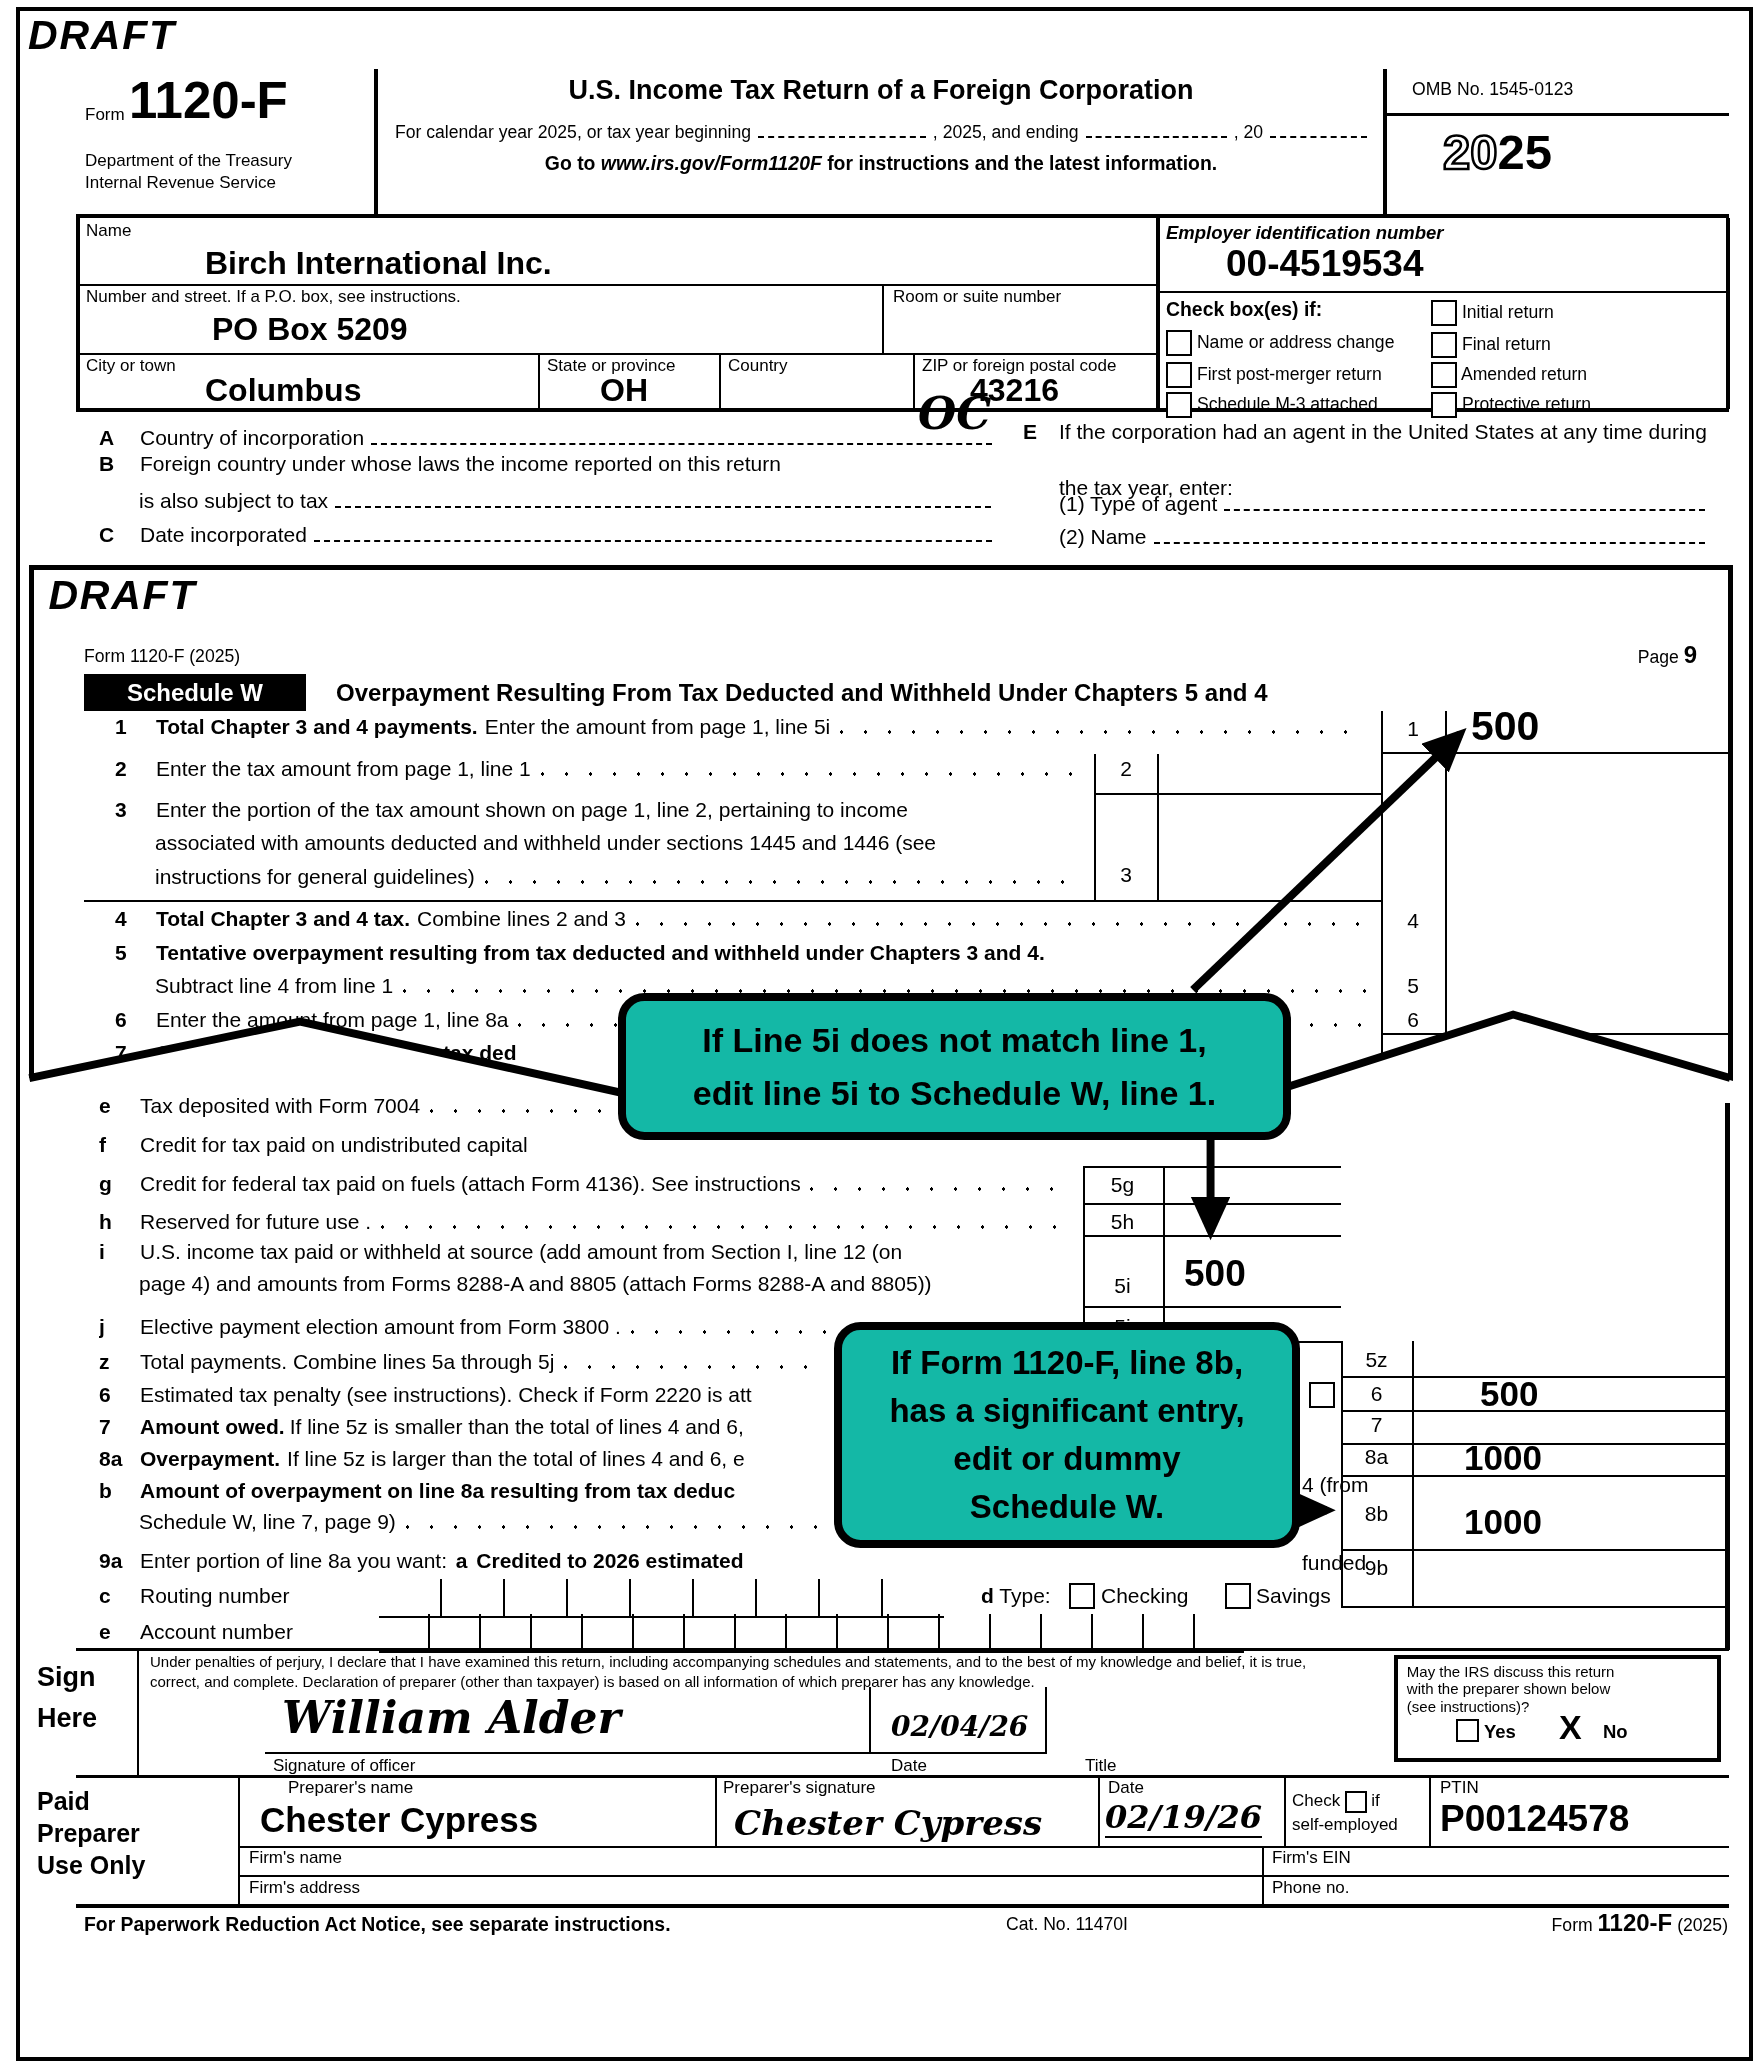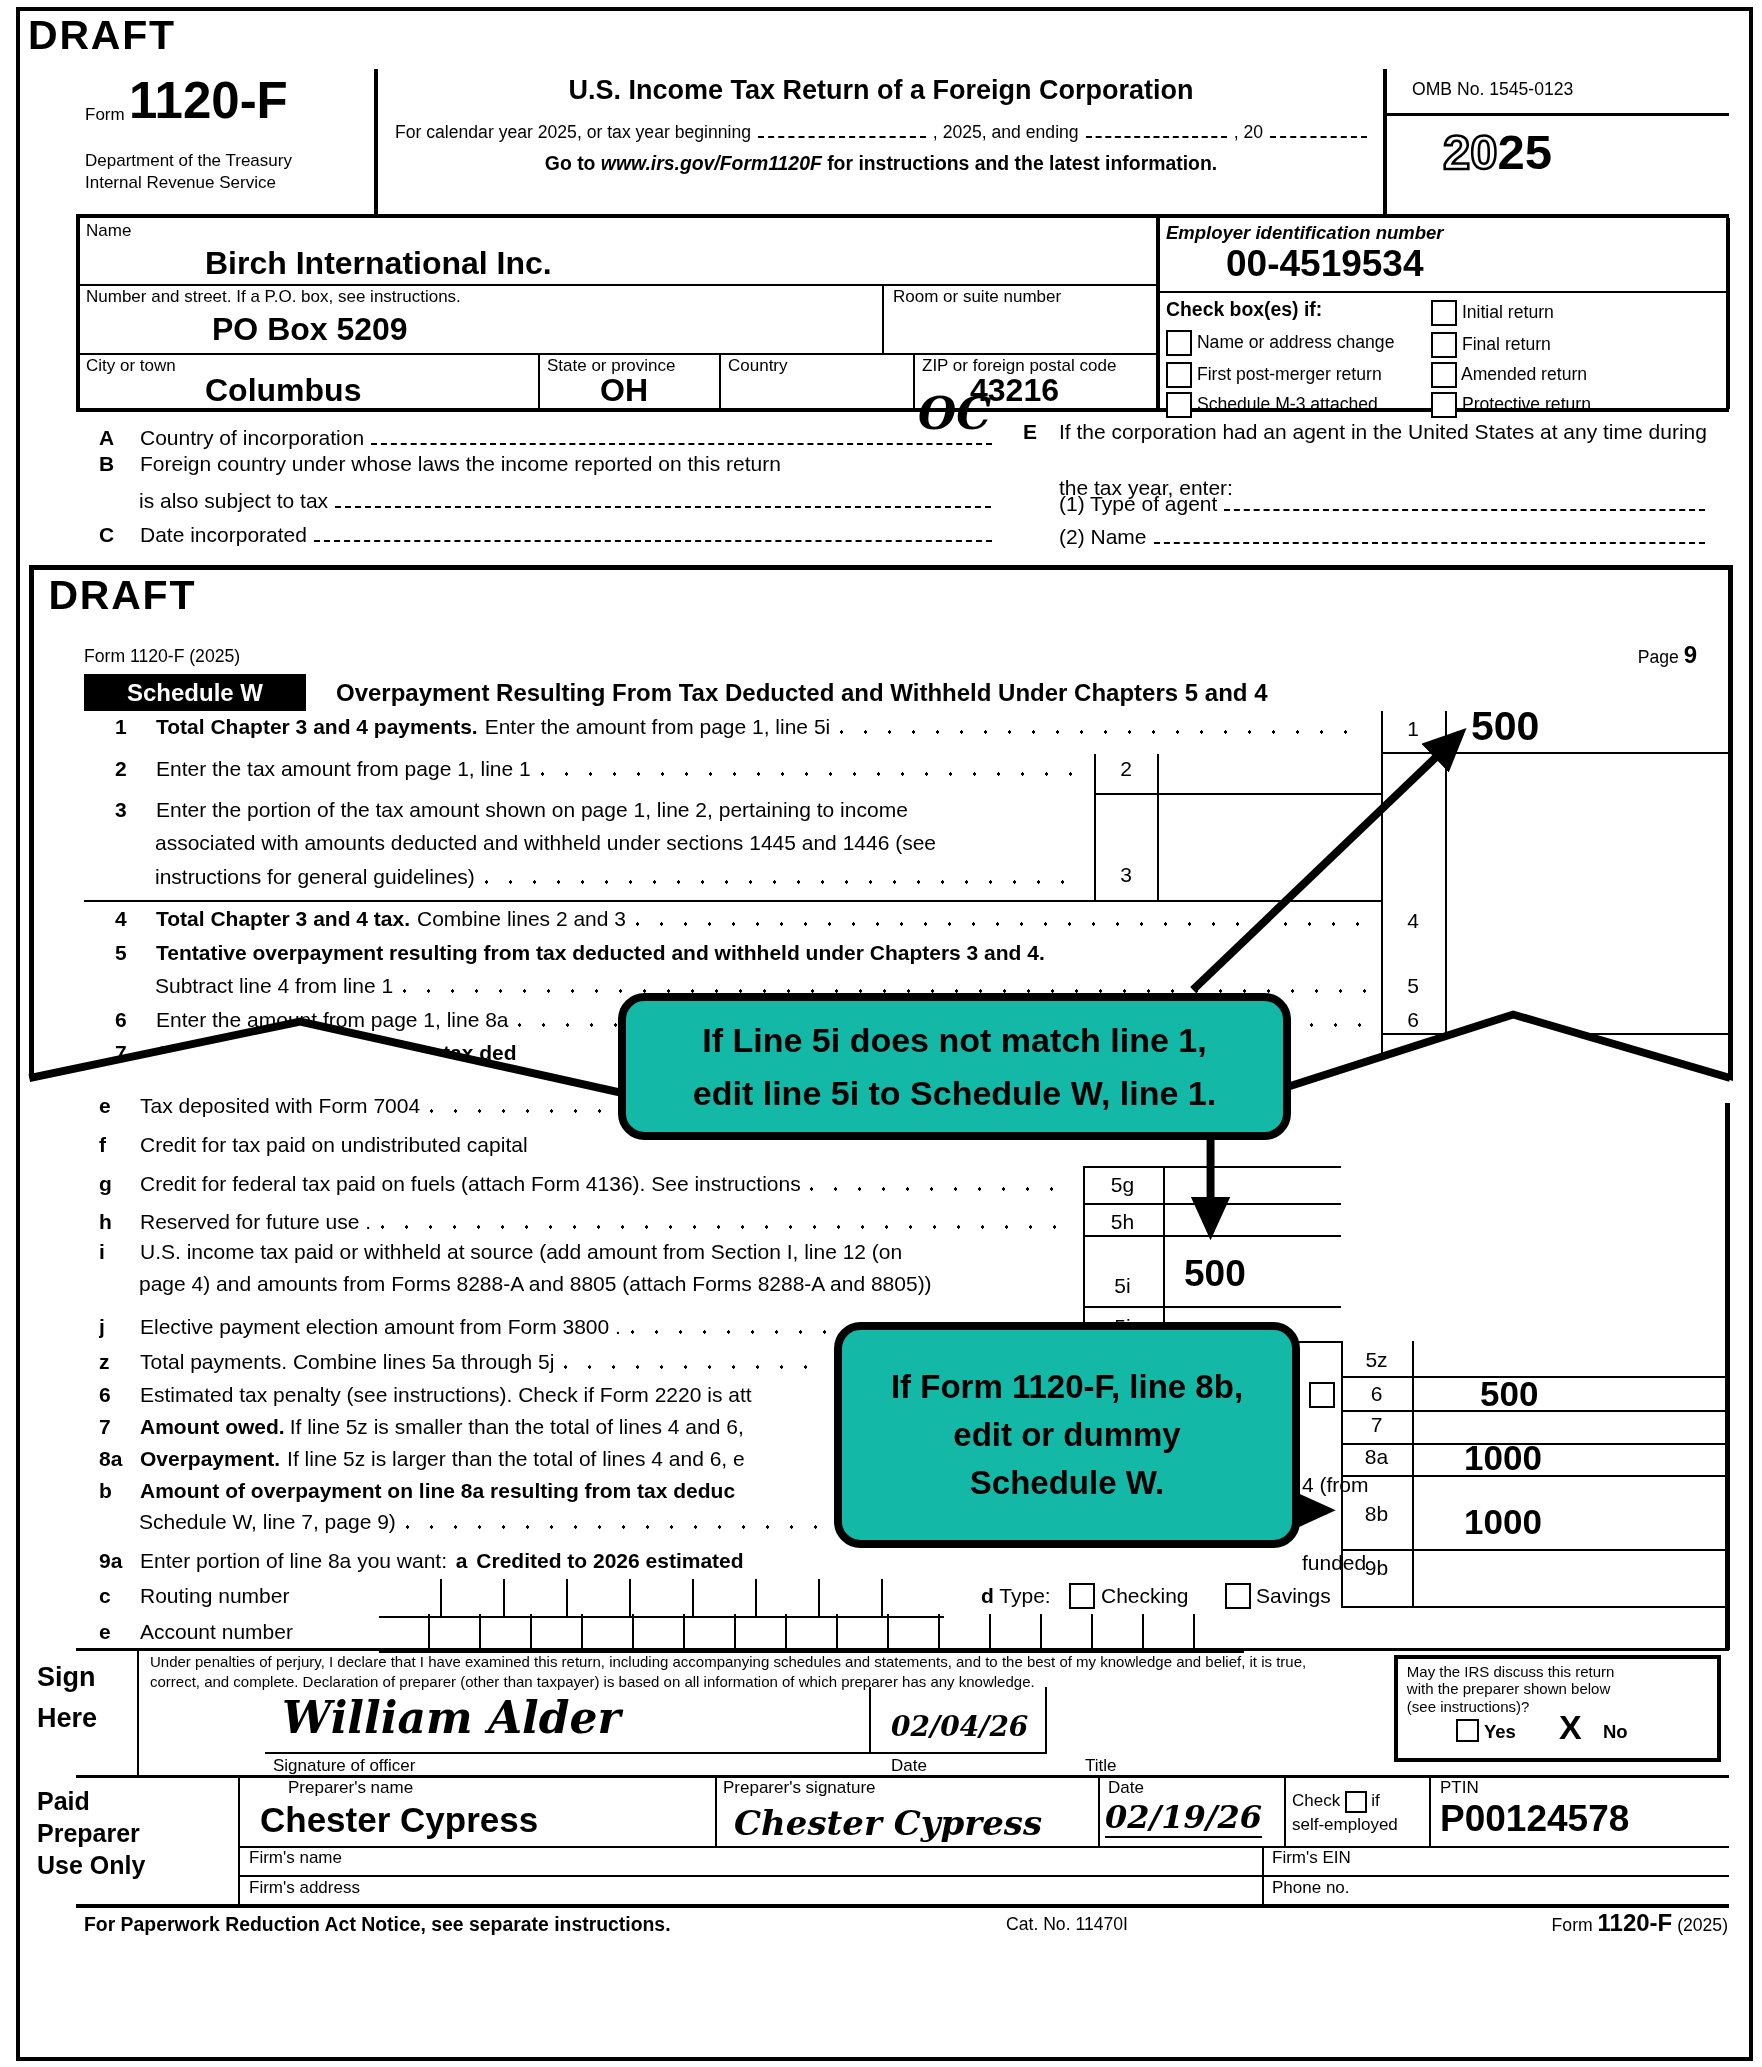--- a/index.html
+++ b/index.html
@@ -12,21 +12,21 @@
   .txt{font-size:21px;line-height:1.15;}
   .rule{position:absolute;background:#000;}
   .row{position:absolute;display:flex;align-items:baseline;white-space:nowrap;overflow:hidden;}
   .row .ltr{font-weight:bold;width:41px;flex:0 0 auto;font-size:21px;}
   .lead{flex:1;height:4.4px;margin:0 8.8px 4.4px 8.8px;align-self:flex-end;
         background-image:radial-gradient(circle at 2.6px 2.2px,#000 1.7px,transparent 1.9px);
         background-size:24px 4.4px;background-repeat:repeat-x;}
   .cb{display:inline-block;width:22px;height:22px;border:2.2px solid #000;background:#fff;vertical-align:middle;flex:0 0 auto;}
   .dash{flex:1;border-bottom:2.6px dashed #000;height:1.1em;margin:0 7px;}
   .hand{font-family:"DejaVu Serif",serif;font-style:italic;font-weight:bold;}
-  .draft{font-size:41px;font-weight:bold;letter-spacing:1.8px;font-family:"Liberation Sans",sans-serif;}
+  .draft{font-size:41px;font-weight:bold;letter-spacing:1.8px;font-family:"Liberation Sans",sans-serif;font-style:italic;}
   .callout{position:absolute;background:#14b8a6;border:8px solid #000;border-radius:26.5px;
            text-align:center;font-weight:bold;z-index:9;display:flex;flex-direction:column;justify-content:center;}
   .yr-out{color:#fff;-webkit-text-stroke:2.6px #000;}
   #card{position:absolute;left:29px;top:565px;width:1704px;height:549px;background:#fff;z-index:5;
         clip-path:polygon(0 0,1704px 0,1704px 516px,1484px 450px,1250px 525px,924px 463px,597px 529px,271px 457px,0 513px);}
   .crule{position:absolute;background:#000;}
   svg.overlay{position:absolute;left:0;top:0;z-index:8;pointer-events:none;}
   .num{font-size:21px;font-weight:normal;text-align:center;}
   .val{font-weight:bold;position:absolute;}
 </style>
@@ -414,18 +414,19 @@
     <line x1="1452" y1="1712" x2="1504" y2="1712" stroke="#000" stroke-width="9" marker-end="url(#ah)"></line>
   </svg>
 
   <div class="callout" style="left:618px;top:993px;width:657px;height:131px;font-size:34px;line-height:1.55;">
     <div>If Line 5i does not match line 1,</div>
     <div>edit line 5i to Schedule W, line 1.</div>
   </div>
 
   <div class="callout" style="left:834px;top:1322px;width:450px;height:210px;font-size:33px;line-height:1.45;">
     <div>If Form 1120-F, line 8b,</div>
+    <div>has a significant entry,</div>
     <div>edit or dummy</div>
     <div>Schedule W.</div>
   </div>
 
 </div>
 
 
 </body></html>

